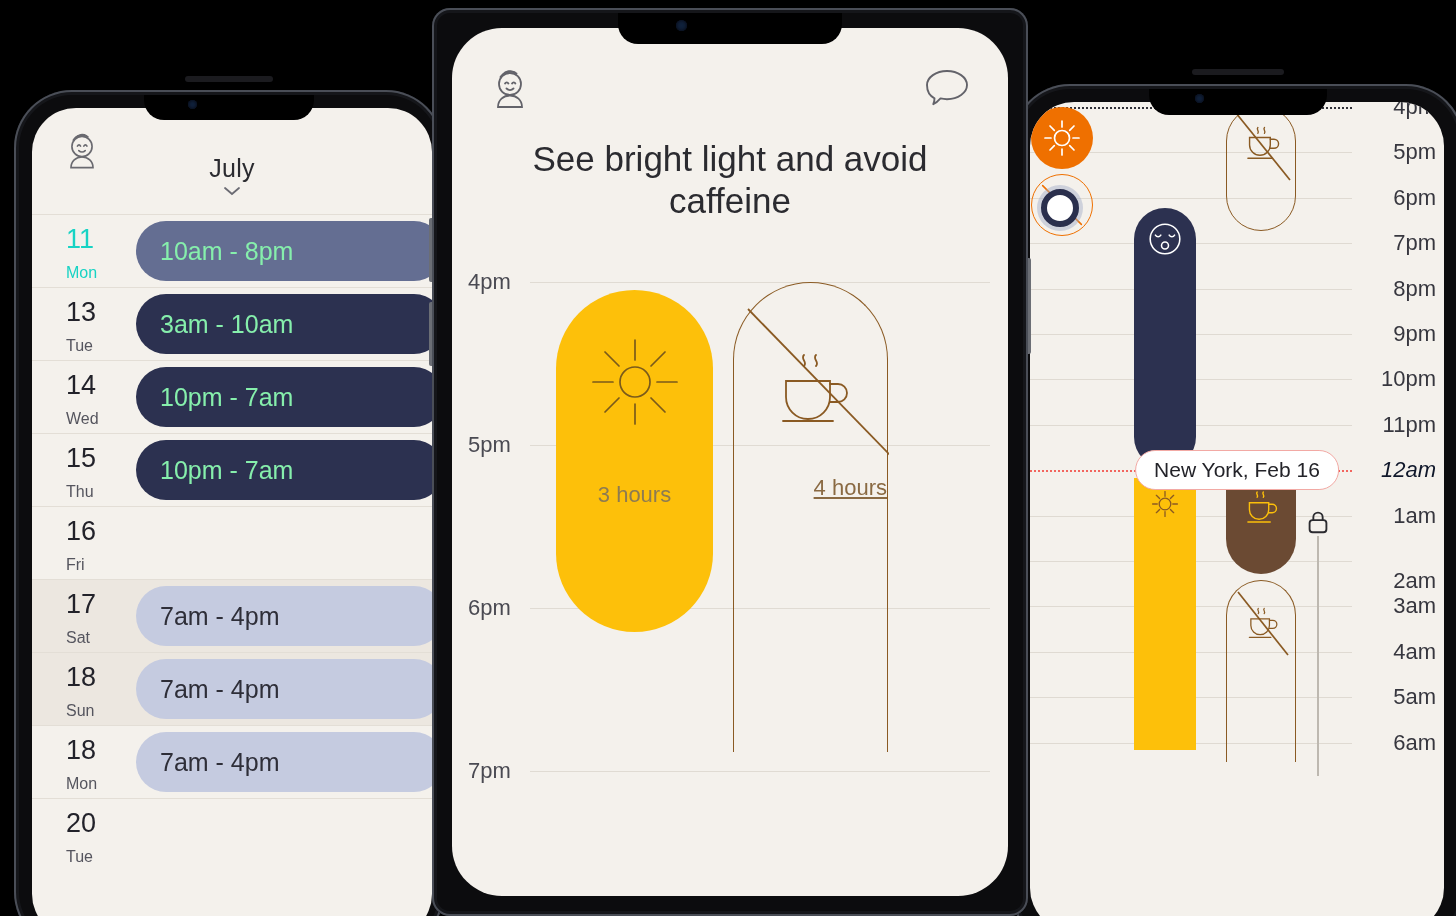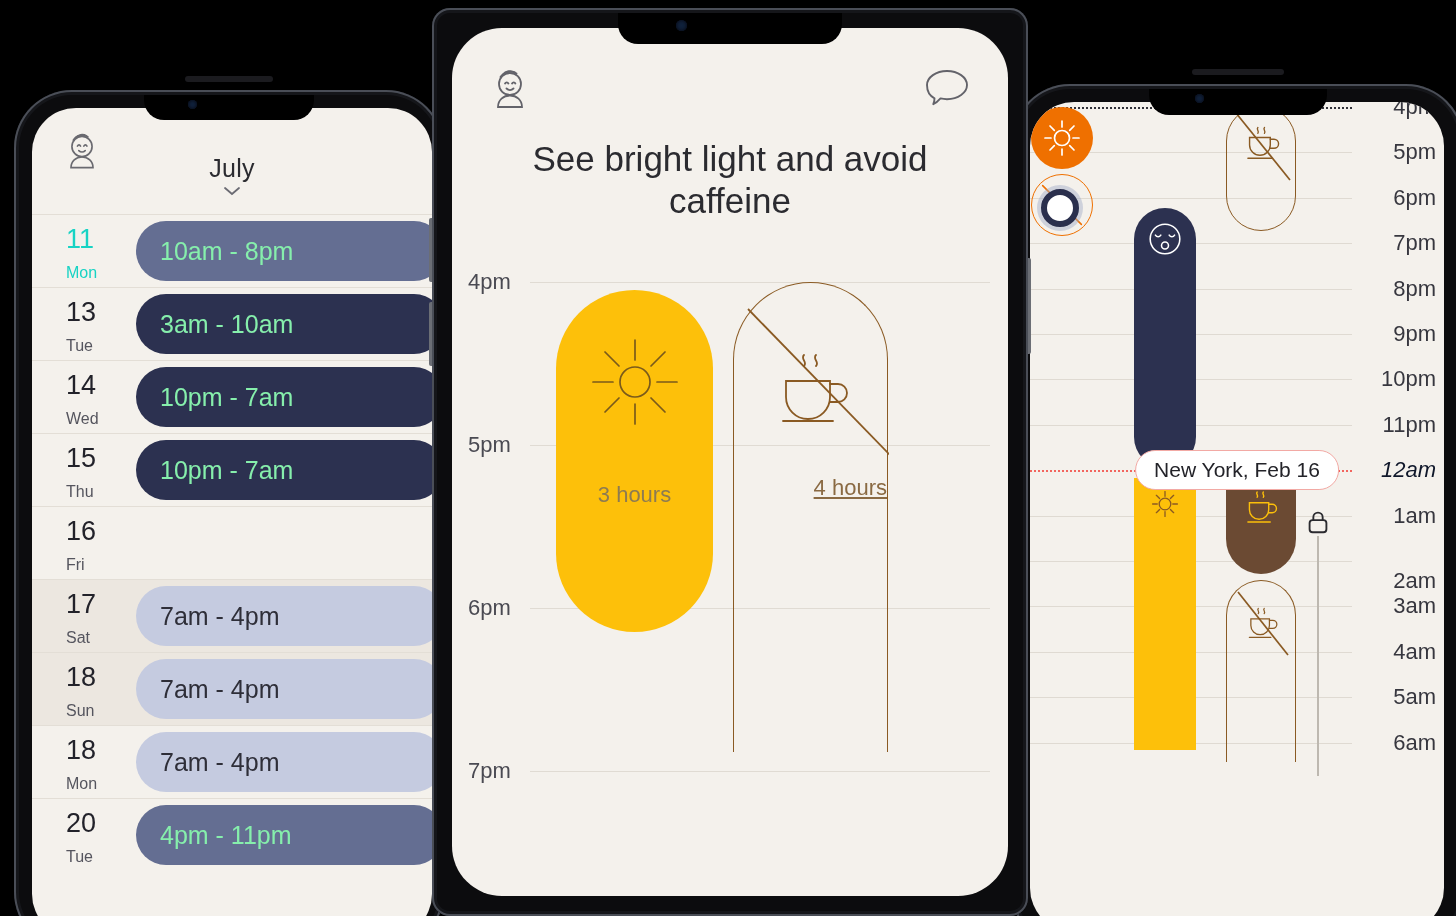--- a/index.html
+++ b/index.html
@@ -158,21 +158,20 @@
             <div class="evt lightblue" style="background: rgb(197, 203, 224); top: 6px;">7am - 4pm</div>
           </div>
           <div class="dayrow">
             <span class="daynum">18</span>
             <span class="dayname">Mon</span>
             <div class="evt lightblue" style="background: rgb(197, 203, 224); top: 6px;">7am - 4pm</div>
           </div>
           <div class="dayrow">
             <span class="daynum">20</span>
             <span class="dayname">Tue</span>
-            <div class="evt" style="background: rgb(100, 110, 146); top: 6px;">4pm - 11pm</div>
           </div>
         </div>
     </div>
     <div class="notch">
       <span class="speaker"></span>
       <span class="camdot"></span>
     </div>
     <span class="sidebtn" style="right:-3px;top:170px;width:6px;height:60px;"></span>
     <span class="sidebtn" style="right:-3px;top:250px;width:6px;height:60px;"></span>
     <span class="sidebtn" style="right:-3px;top:345px;width:6px;height:90px;"></span>

